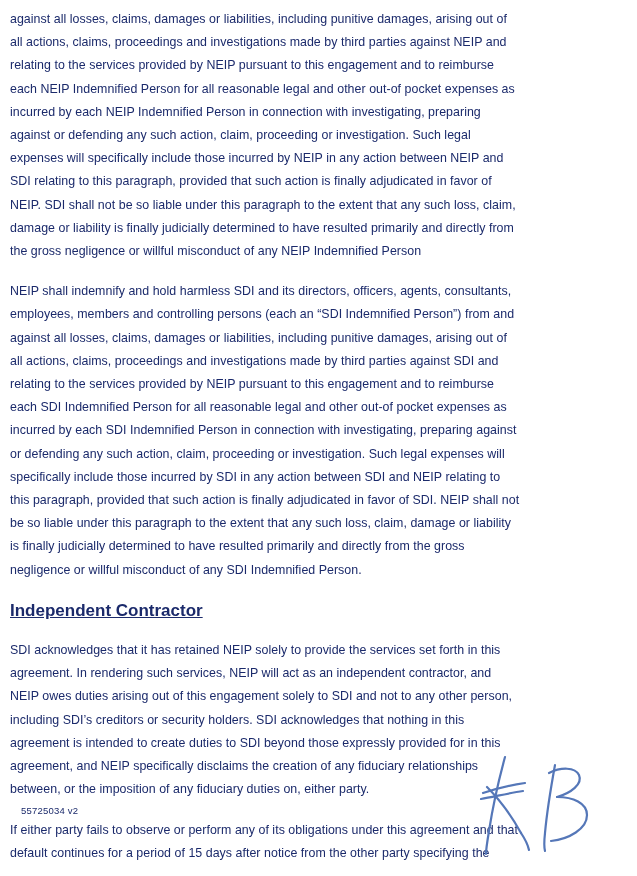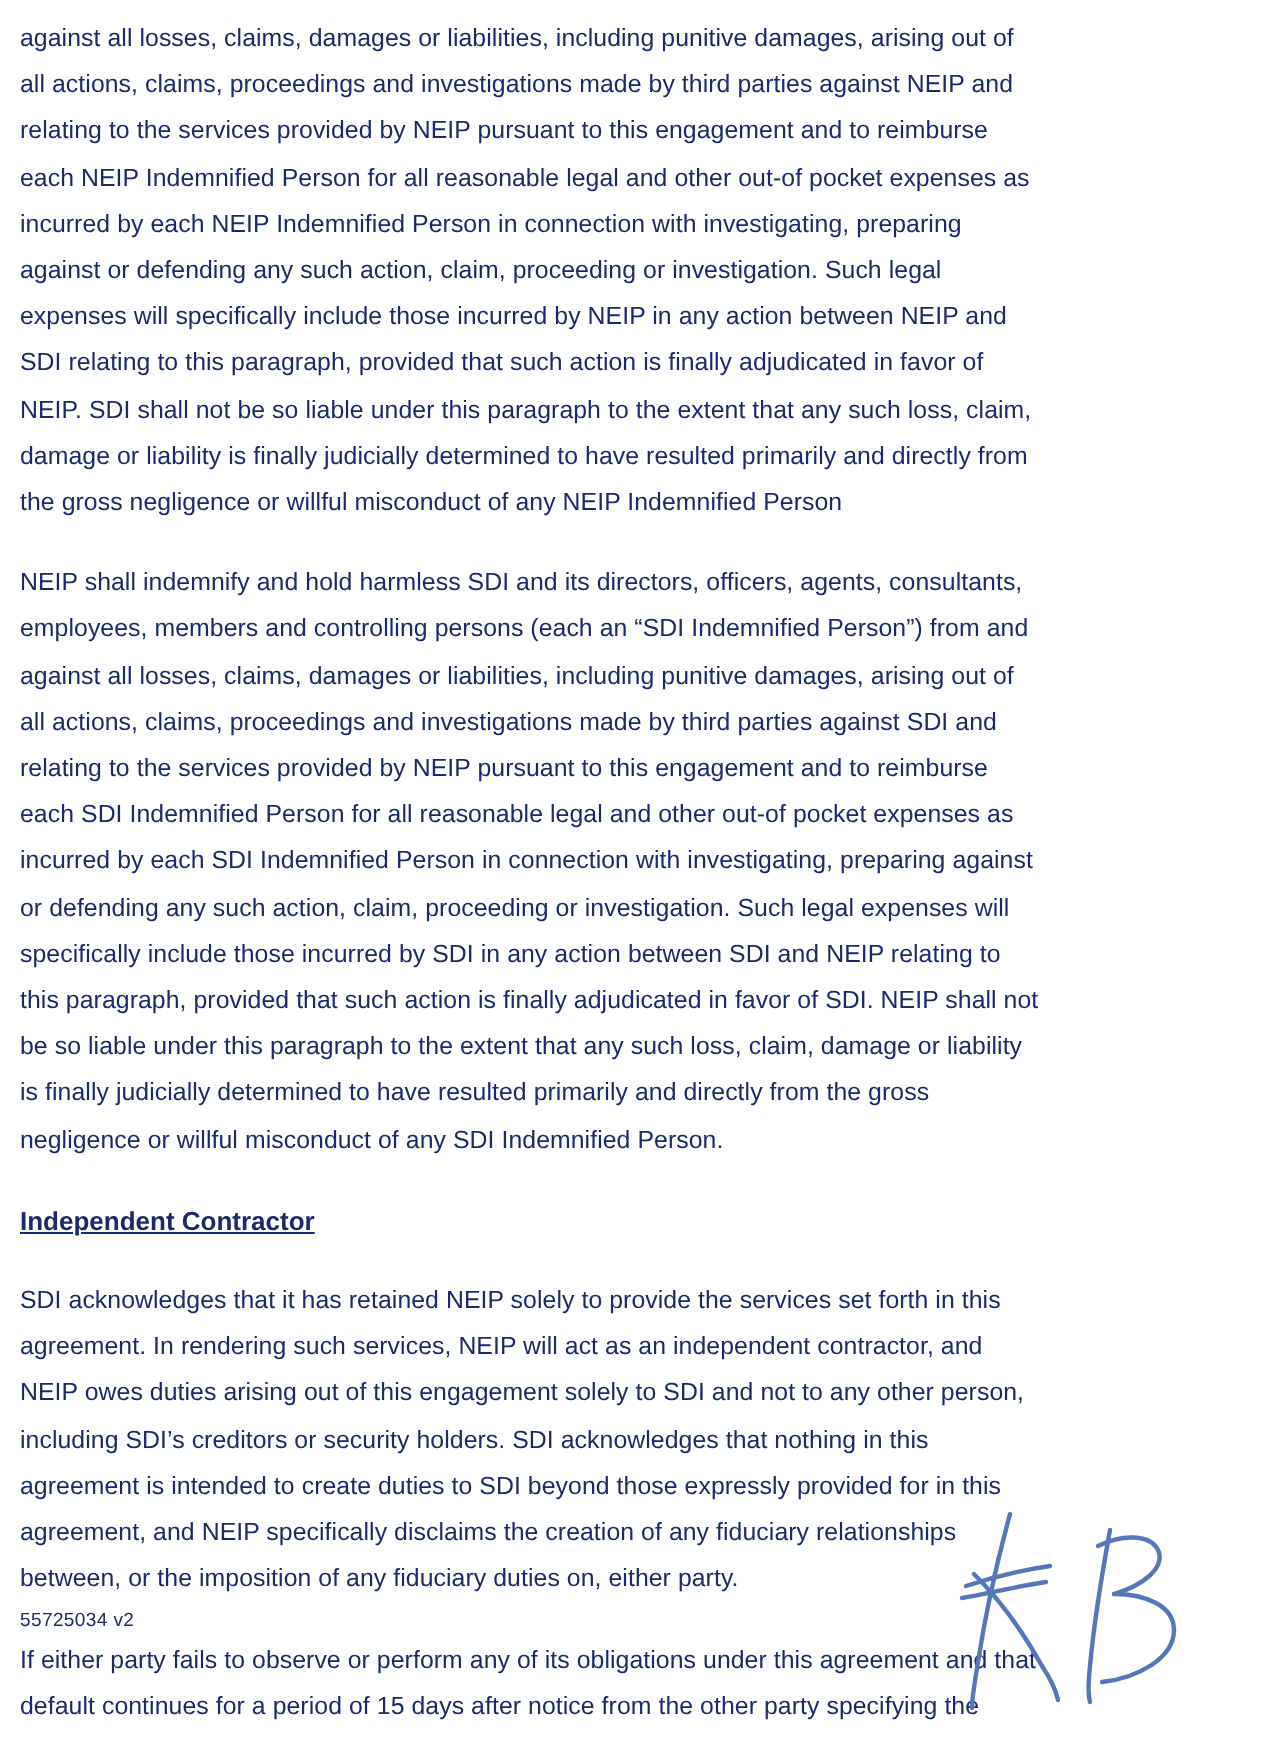--- a/index.html
+++ b/index.html
@@ -32,34 +32,34 @@
     margin: 0;
     letter-spacing: 0.04px;
   }
   .para {
     margin: 0 0 17px 0;
   }
   .para.tight {
     margin-bottom: 0;
   }
   .heading {
-    font-size: 13px;
+    font-size: 17px;
     line-height: 23.2px;
     font-weight: bold;
     text-decoration: underline;
     color: #1b2a6b;
     margin: 0 0 11px 0;
     display: inline-block;
   }
   .heading-wrap {
     margin: 0 0 6px 0;
   }
   .footer {
     position: absolute;
-    left: 10px;
+    left: 21px;
     bottom: 60px;
     font-size: 9.5px;
     color: #1b2a6b;
     letter-spacing: 0.2px;
   }
   .signature {
     position: absolute;
     right: 28px;
     bottom: 18px;
     width: 150px;

